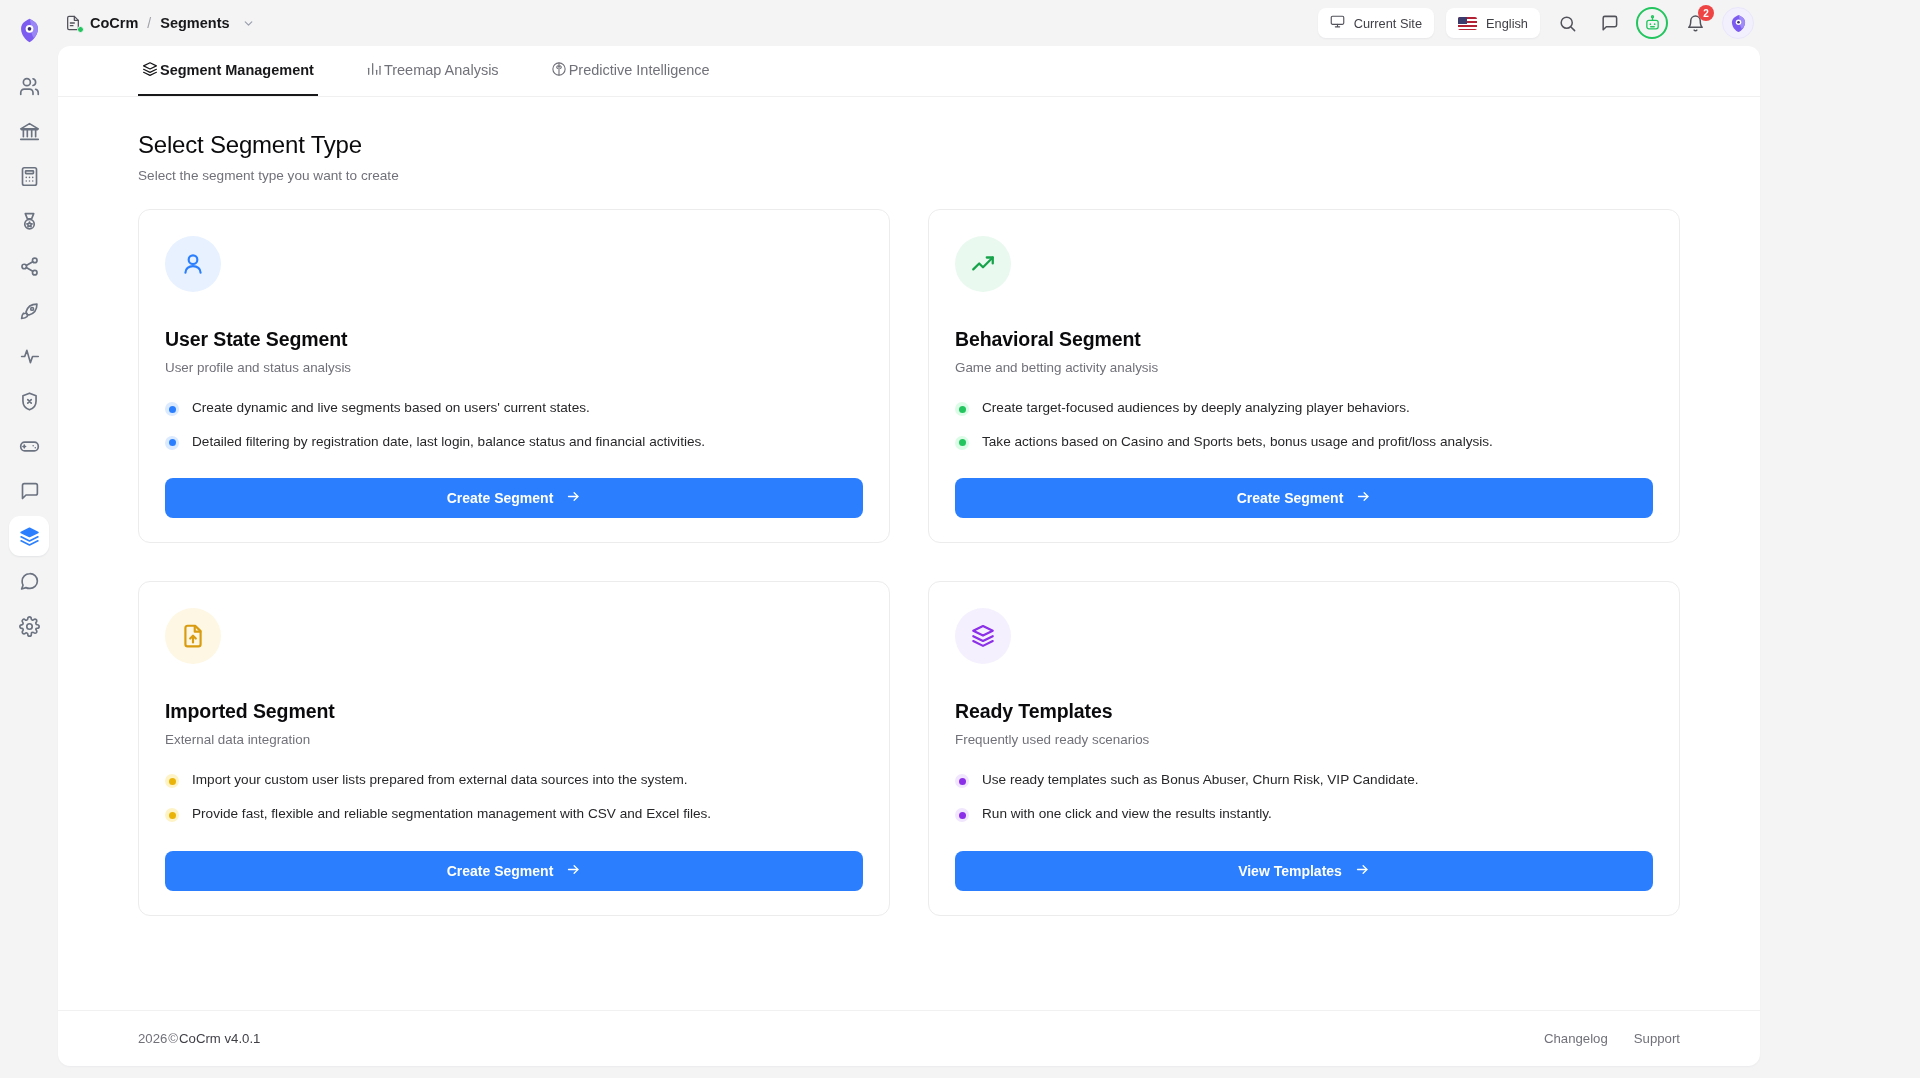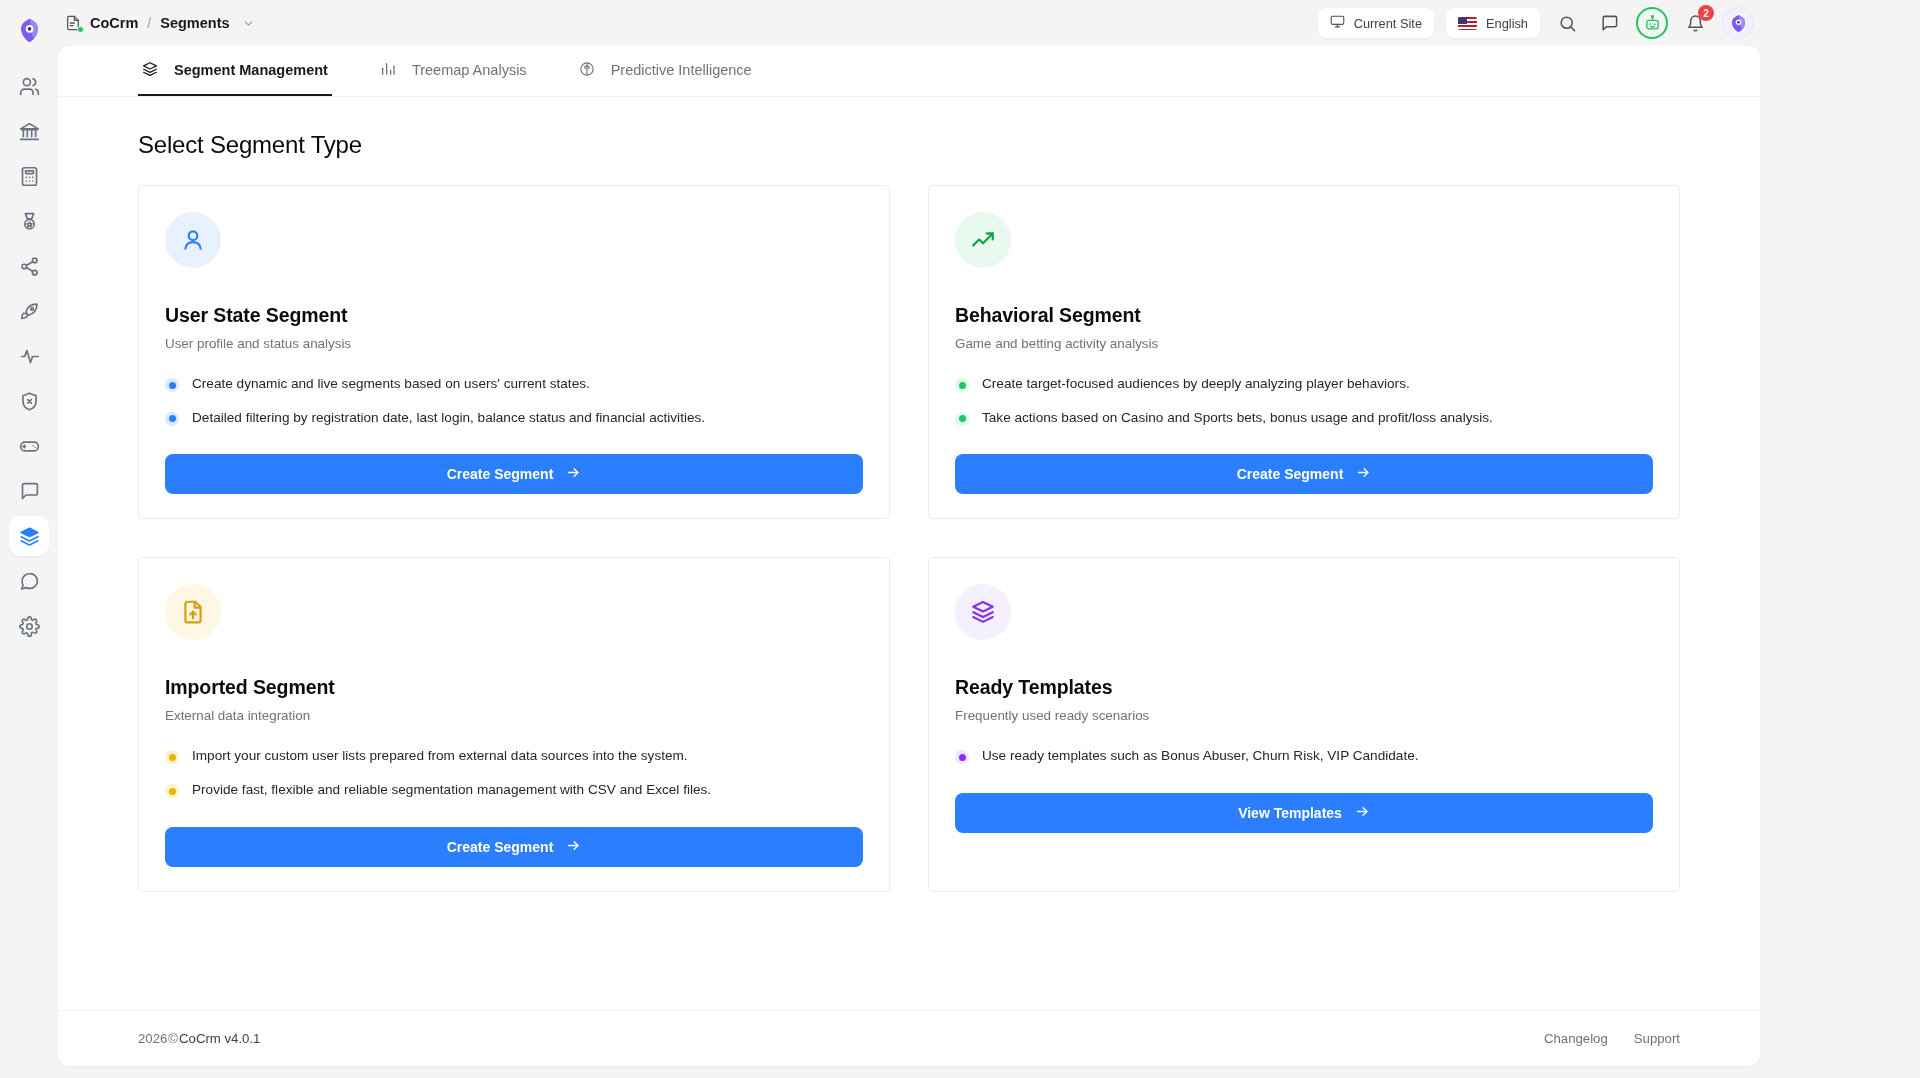--- a/index.html
+++ b/index.html
@@ -103,41 +103,41 @@
     border-radius: 12px 12px 12px 12px;
     display: flex; flex-direction: column; overflow: hidden;
     box-shadow: 0 1px 2px rgba(16,24,40,.04);
   }
 
   
   .tabs { height: 51px; flex: 0 0 51px; display: flex;
     align-items: stretch; padding: 0 0 0 80px;
     border-bottom: 1px solid #f0f0f1; }
   .tab {
-    display: flex; align-items: center; gap: 16px;
+    display: flex; align-items: center; gap: 2px;
     padding: 0 4px; margin-right: 44px;
     font-size: 14.5px; color: #71717a; cursor: pointer;
     border-bottom: 2.5px solid transparent;
   }
   .tab.active { color: #18181b; font-weight: 700; border-bottom-color: #18181b; }
   .tab svg { width: 16px; height: 16px; }
 
   
   .body { flex: 1; padding: 34px 80px 0 80px; overflow: hidden; }
   .page-title { font-size: 24px; font-weight: 400; color: #0b0b0d;
     letter-spacing: -.2px; }
   .page-sub { font-size: 13.6px; color: #71717a; margin-top: 9px; }
 
   .grid {
     margin-top: 26px;
     display: grid; grid-template-columns: 1fr 1fr;
     gap: 38px 38px;
   }
   .card {
-    border: 1px solid #ececed; border-radius: 4px;
+    border: 1px solid #ececed; border-radius: 12px;
     padding: 26px 26px 24px 26px; background: #fff;
   }
   .card-icon {
     width: 56px; height: 56px; border-radius: 50%;
     display: flex; align-items: center; justify-content: center;
     margin-bottom: 36px;
   }
   .card-icon svg { width: 26px; height: 26px; }
   .card-title { font-size: 19.5px; font-weight: 700; color: #0b0b0d;
     letter-spacing: -.1px; }
@@ -393,20 +393,21 @@
               <path d="M12 8c-1.6-1.3-3.4-.6-3.4 1.2 0 1 .6 1.6 1.4 1.9"></path>
               <path d="M12 8c1.6-1.3 3.4-.6 3.4 1.2 0 1-.6 1.6-1.4 1.9"></path>
             </svg>
           </span>
           <span>Predictive Intelligence</span>
         </div>
       </div>
 
       <div class="body">
         <h1 class="page-title">Select Segment Type</h1>
+        <p class="page-sub">Select the segment type you want to create</p>
 
         <div class="grid">
 
           <section class="card">
             <div class="card-icon" style="background:#e8f1ff;color:#2b7fff">
               <svg viewBox="0 0 24 24" fill="none" stroke="currentColor" stroke-width="2" stroke-linecap="round" stroke-linejoin="round">
                 <circle cx="12" cy="8" r="4"></circle>
                   <path d="M5 20c0-3.6 3.1-6 7-6s7 2.4 7 6"></path>
               </svg>
             </div>
@@ -517,20 +518,26 @@
             </div>
             <h2 class="card-title">Ready Templates</h2>
             <p class="card-sub">Frequently used ready scenarios</p>
             <ul class="bullets">
               <li class="bullet">
                 <span class="dot-ring" style="background:#f0e6fd">
                   <span class="dot" style="background:#8b2fe8"></span>
                 </span>
                 <span class="bullet-text">Use ready templates such as Bonus Abuser, Churn Risk, VIP Candidate.</span>
               </li>
+              <li class="bullet">
+                <span class="dot-ring" style="background:#f0e6fd">
+                  <span class="dot" style="background:#8b2fe8"></span>
+                </span>
+                <span class="bullet-text">Run with one click and view the results instantly.</span>
+              </li>
             </ul>
             <button class="cta">
               <span>View Templates</span>
               <span>
                 <svg viewBox="0 0 24 24" fill="none" stroke="currentColor" stroke-width="2.1" stroke-linecap="round" stroke-linejoin="round">
                     <path d="M4 12h15"></path>
                     <path d="M13 6l6 6-6 6"></path>
                   </svg>
               </span>
             </button>

